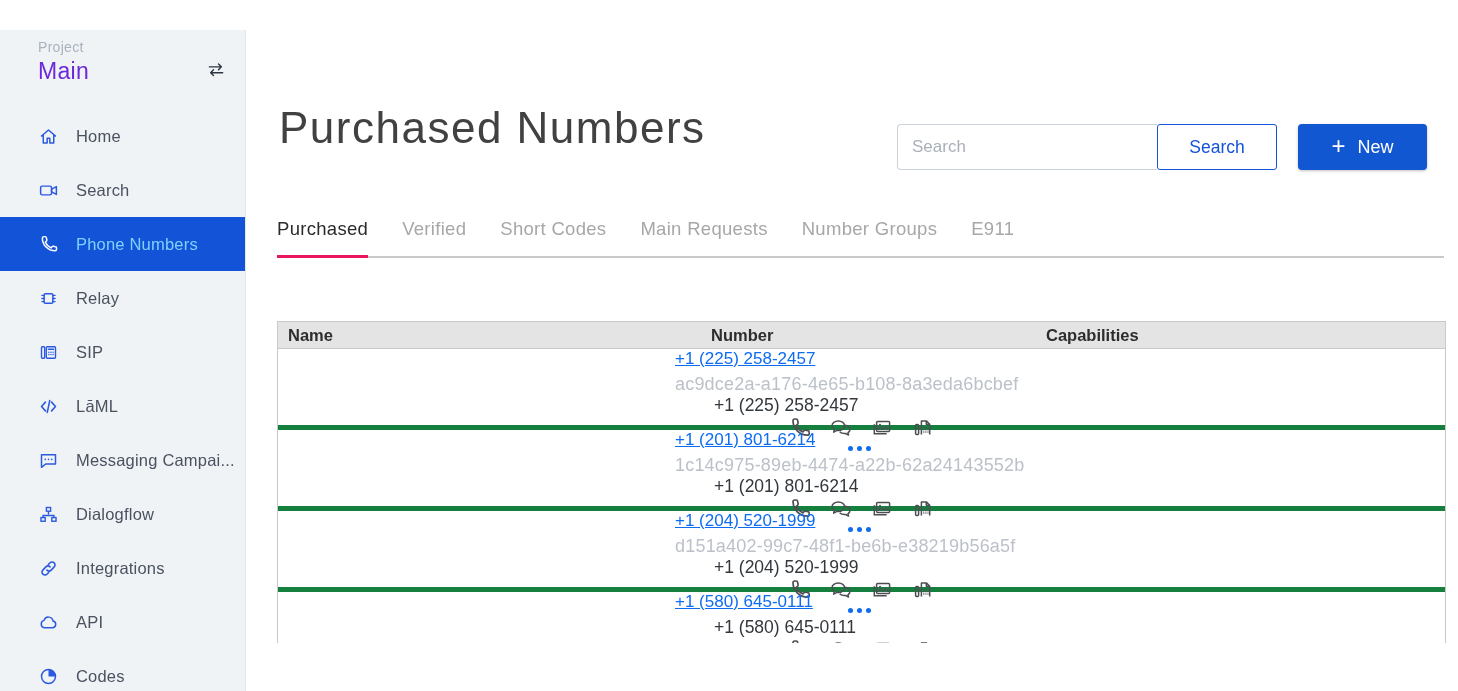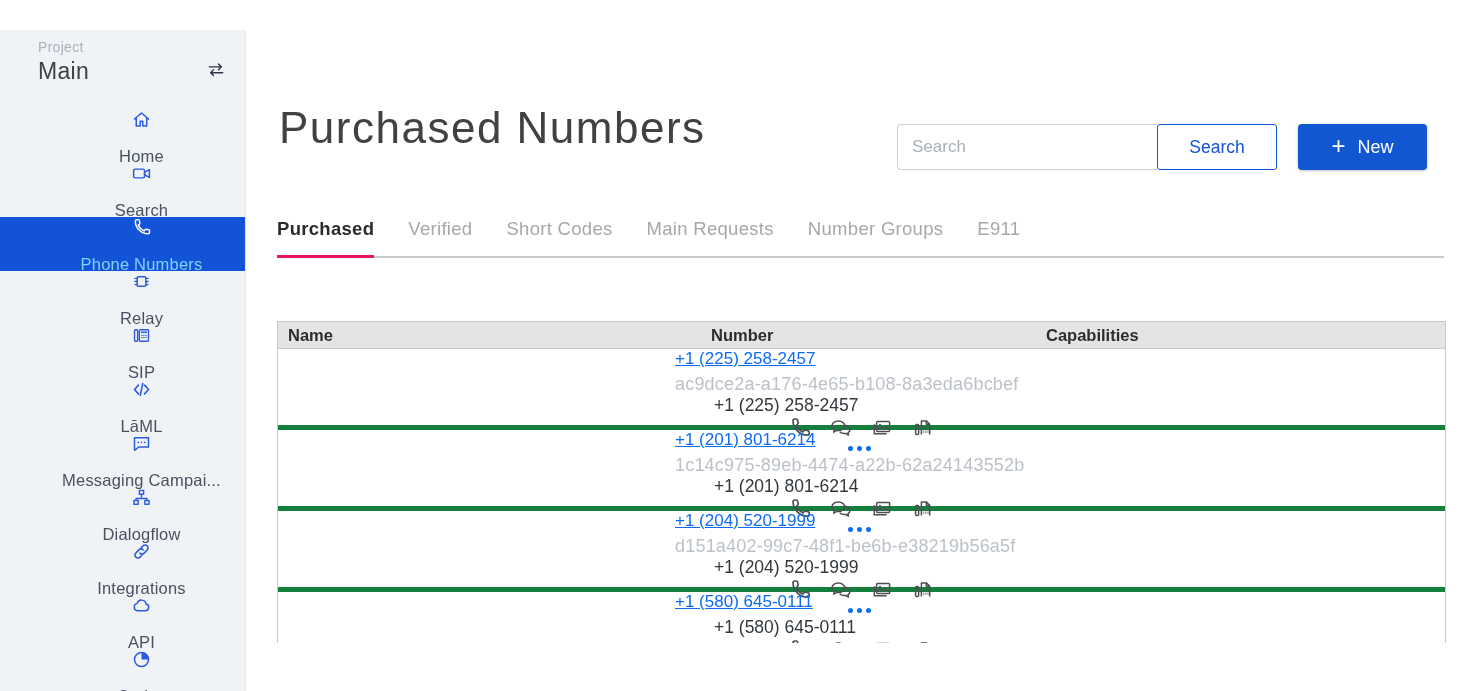--- a/index.html
+++ b/index.html
@@ -8,28 +8,28 @@
   .stage { position:relative; width:1330px; height:691px; background:#fff; }
 
   
   .topbar { position:absolute; left:0; top:0; width:1458px; height:30px; background:#fff; }
 
   
   .sidebar { position:absolute; left:0; top:30px; width:246px; height:661px;
     background:#f0f3f6; border-right:1px solid #e4e8ec; }
   .side-head { position:relative; height:79px; padding:9px 20px 0 38px; }
   .project-label { font-size:14px; color:#a9b1bd; letter-spacing:.3px; }
-  .project-name { font-size:23px; color:#404040; margin-top:3px; letter-spacing:.3px; }
+  .project-name { font-size:23px; color:#6d28d9; margin-top:3px; letter-spacing:.3px; }
   .swap-btn { position:absolute; right:16px; top:30px; width:26px; height:22px;
     color:#2d3442; cursor:pointer; background:none; border:none; }
   .swap-btn svg { width:24px; height:20px; }
 
   .menu { }
   .menu-item { display:flex; align-items:center; height:54px; padding-left:38px;
-    gap:17px; color:#4a5260; font-size:16.5px; letter-spacing:.2px; cursor:pointer;flex-direction:column; }
+    gap:17px; color:#4a5260; font-size:16.5px; letter-spacing:.2px; cursor:pointer; }
   .menu-item .mi-icon { width:21px; height:21px; color:#2b59e0; flex:0 0 21px; display:flex; }
   .menu-item .mi-icon svg { width:21px; height:21px; }
   .menu-item.active { background:#1353d8; color:#7dd3fc; }
   .menu-item.active .mi-icon { color:#fff; }
 
   
   .page-title { position:absolute; left:279px; top:103px; font-size:44px; font-weight:400;
     color:#414141; letter-spacing:1.5px; }
   .search-wrap { position:absolute; left:897px; top:124px; display:flex; }
   .search-input { width:260px; height:46px; border:1px solid #ccd2d9; border-right:none;
@@ -43,21 +43,21 @@
     background:#1157d2; border:none; border-radius:4px; color:#fff; font-size:18px;
     display:flex; align-items:center; justify-content:center; gap:12px; cursor:pointer;
     box-shadow:0 1px 3px rgba(0,0,0,.25); font-family:"Liberation Sans", sans-serif; }
   .plus-glyph { font-size:24px; font-weight:400; line-height:1; margin-top:-2px; }
 
   
   .tabs { position:absolute; left:277px; top:218px; width:1167px; display:flex; gap:34px;
     border-bottom:2px solid #c9c9c9; }
   .tab { position:relative; padding-bottom:16px; font-size:18.5px; color:#a7a7a7;
     letter-spacing:.3px; cursor:pointer; }
-  .tab.active { color:#2b2b2b; font-weight:700; }
+  .tab.active { color:#2b2b2b; font-weight:400; }
   .tab.active::after { content:""; position:absolute; left:0; right:0; bottom:-2px;
     height:3px; background:#e8175d; }
 
   
   .table { position:absolute; left:277px; top:321px; width:1169px; height:322px;
     overflow:hidden; border-left:1px solid #c9c9c9; border-right:1px solid #c9c9c9; }
   .t-head { display:flex; align-items:center; height:28px; background:#e4e4e4;
     border-top:1px solid #c9c9c9; border-bottom:1px solid #c9c9c9;
     font-size:16.5px; font-weight:700; color:#2d2d2d;gap:40px; }
   .t-row { display:flex; align-items:center; height:81px; border-bottom:5px solid #15803d;

